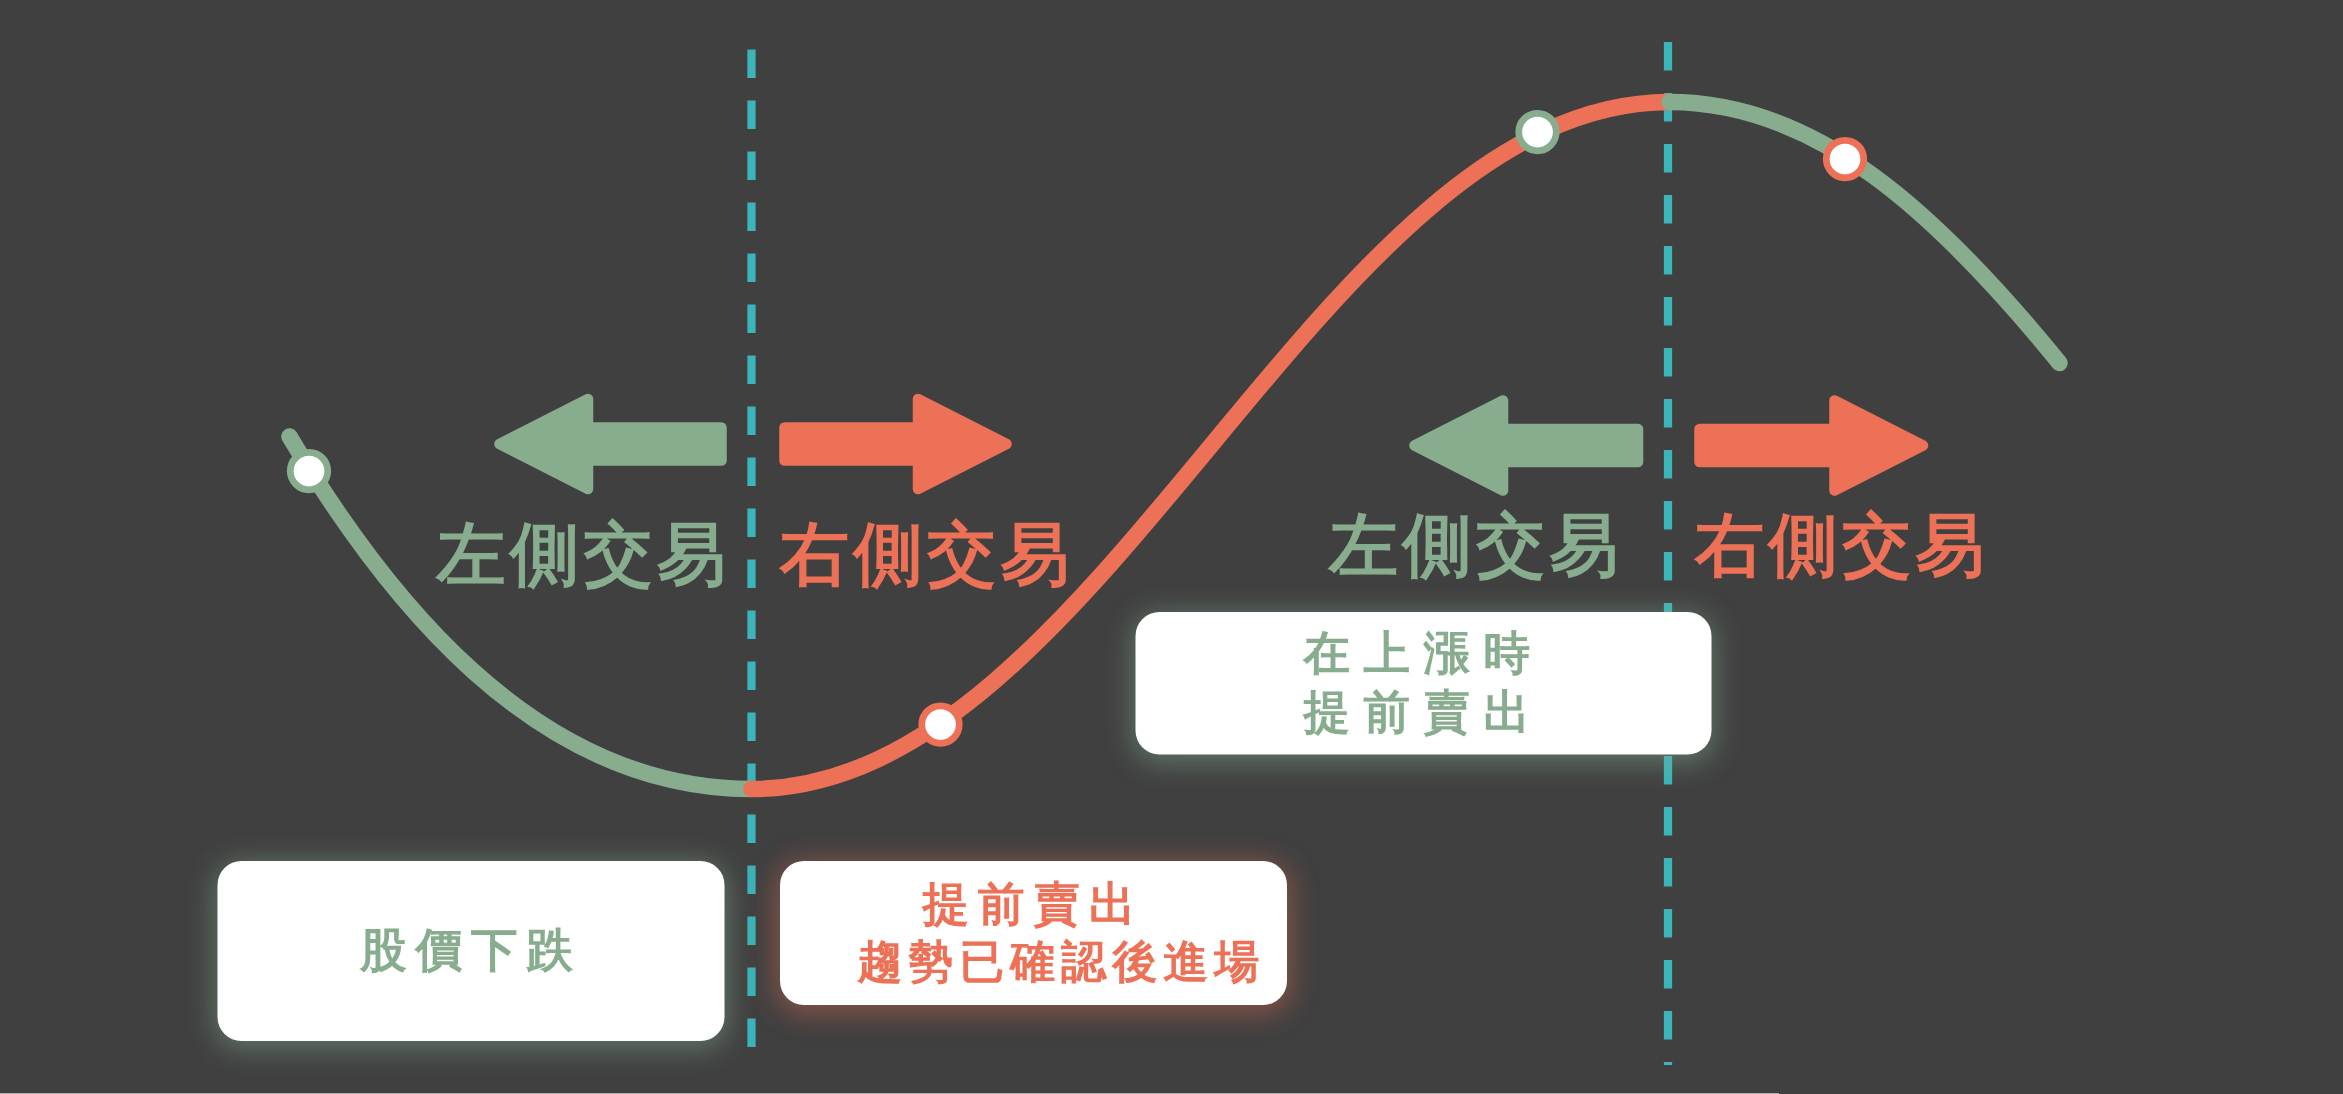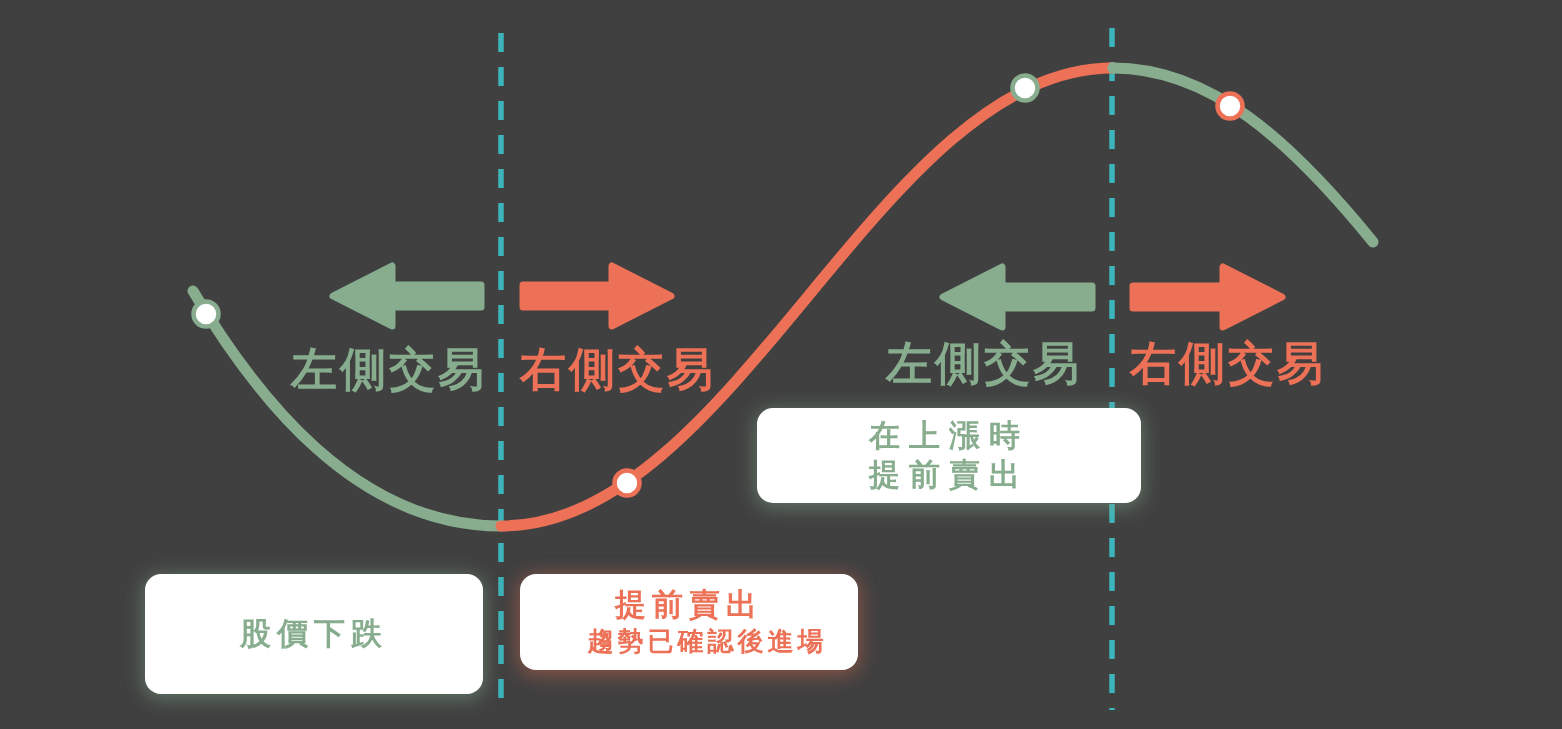--- a/index.html
+++ b/index.html
@@ -52,21 +52,21 @@
     align-items: center;
     justify-content: center;
     text-align: center;
     font-weight: bold;
     line-height: 1.25;
   }
   .glow-green { box-shadow: 0 3px 18px 3px rgba(134, 173, 142, 0.45); }
   .glow-red   { box-shadow: 0 3px 18px 3px rgba(236, 113, 86, 0.40); }
   .box-line1 { font-size: 31px; letter-spacing: 6px; }
   .box-line2 { font-size: 27px; letter-spacing: 2px; }
-  .box-line2-lg { font-size: 26px; letter-spacing: 4px; margin-left: 37px; }
+  .box-line2-lg { font-size: 30px; letter-spacing: 4px; margin-left: 37px; }
   .spaced-wide { letter-spacing: 9px; }
 </style>
 </head>
 <body>
 
 <div class="stage">
 
   <svg class="layer-svg" width="1562" height="729" viewBox="0 0 1562 729">
 
     <line class="dash-line" x1="501" y1="33" x2="501" y2="710"></line>

